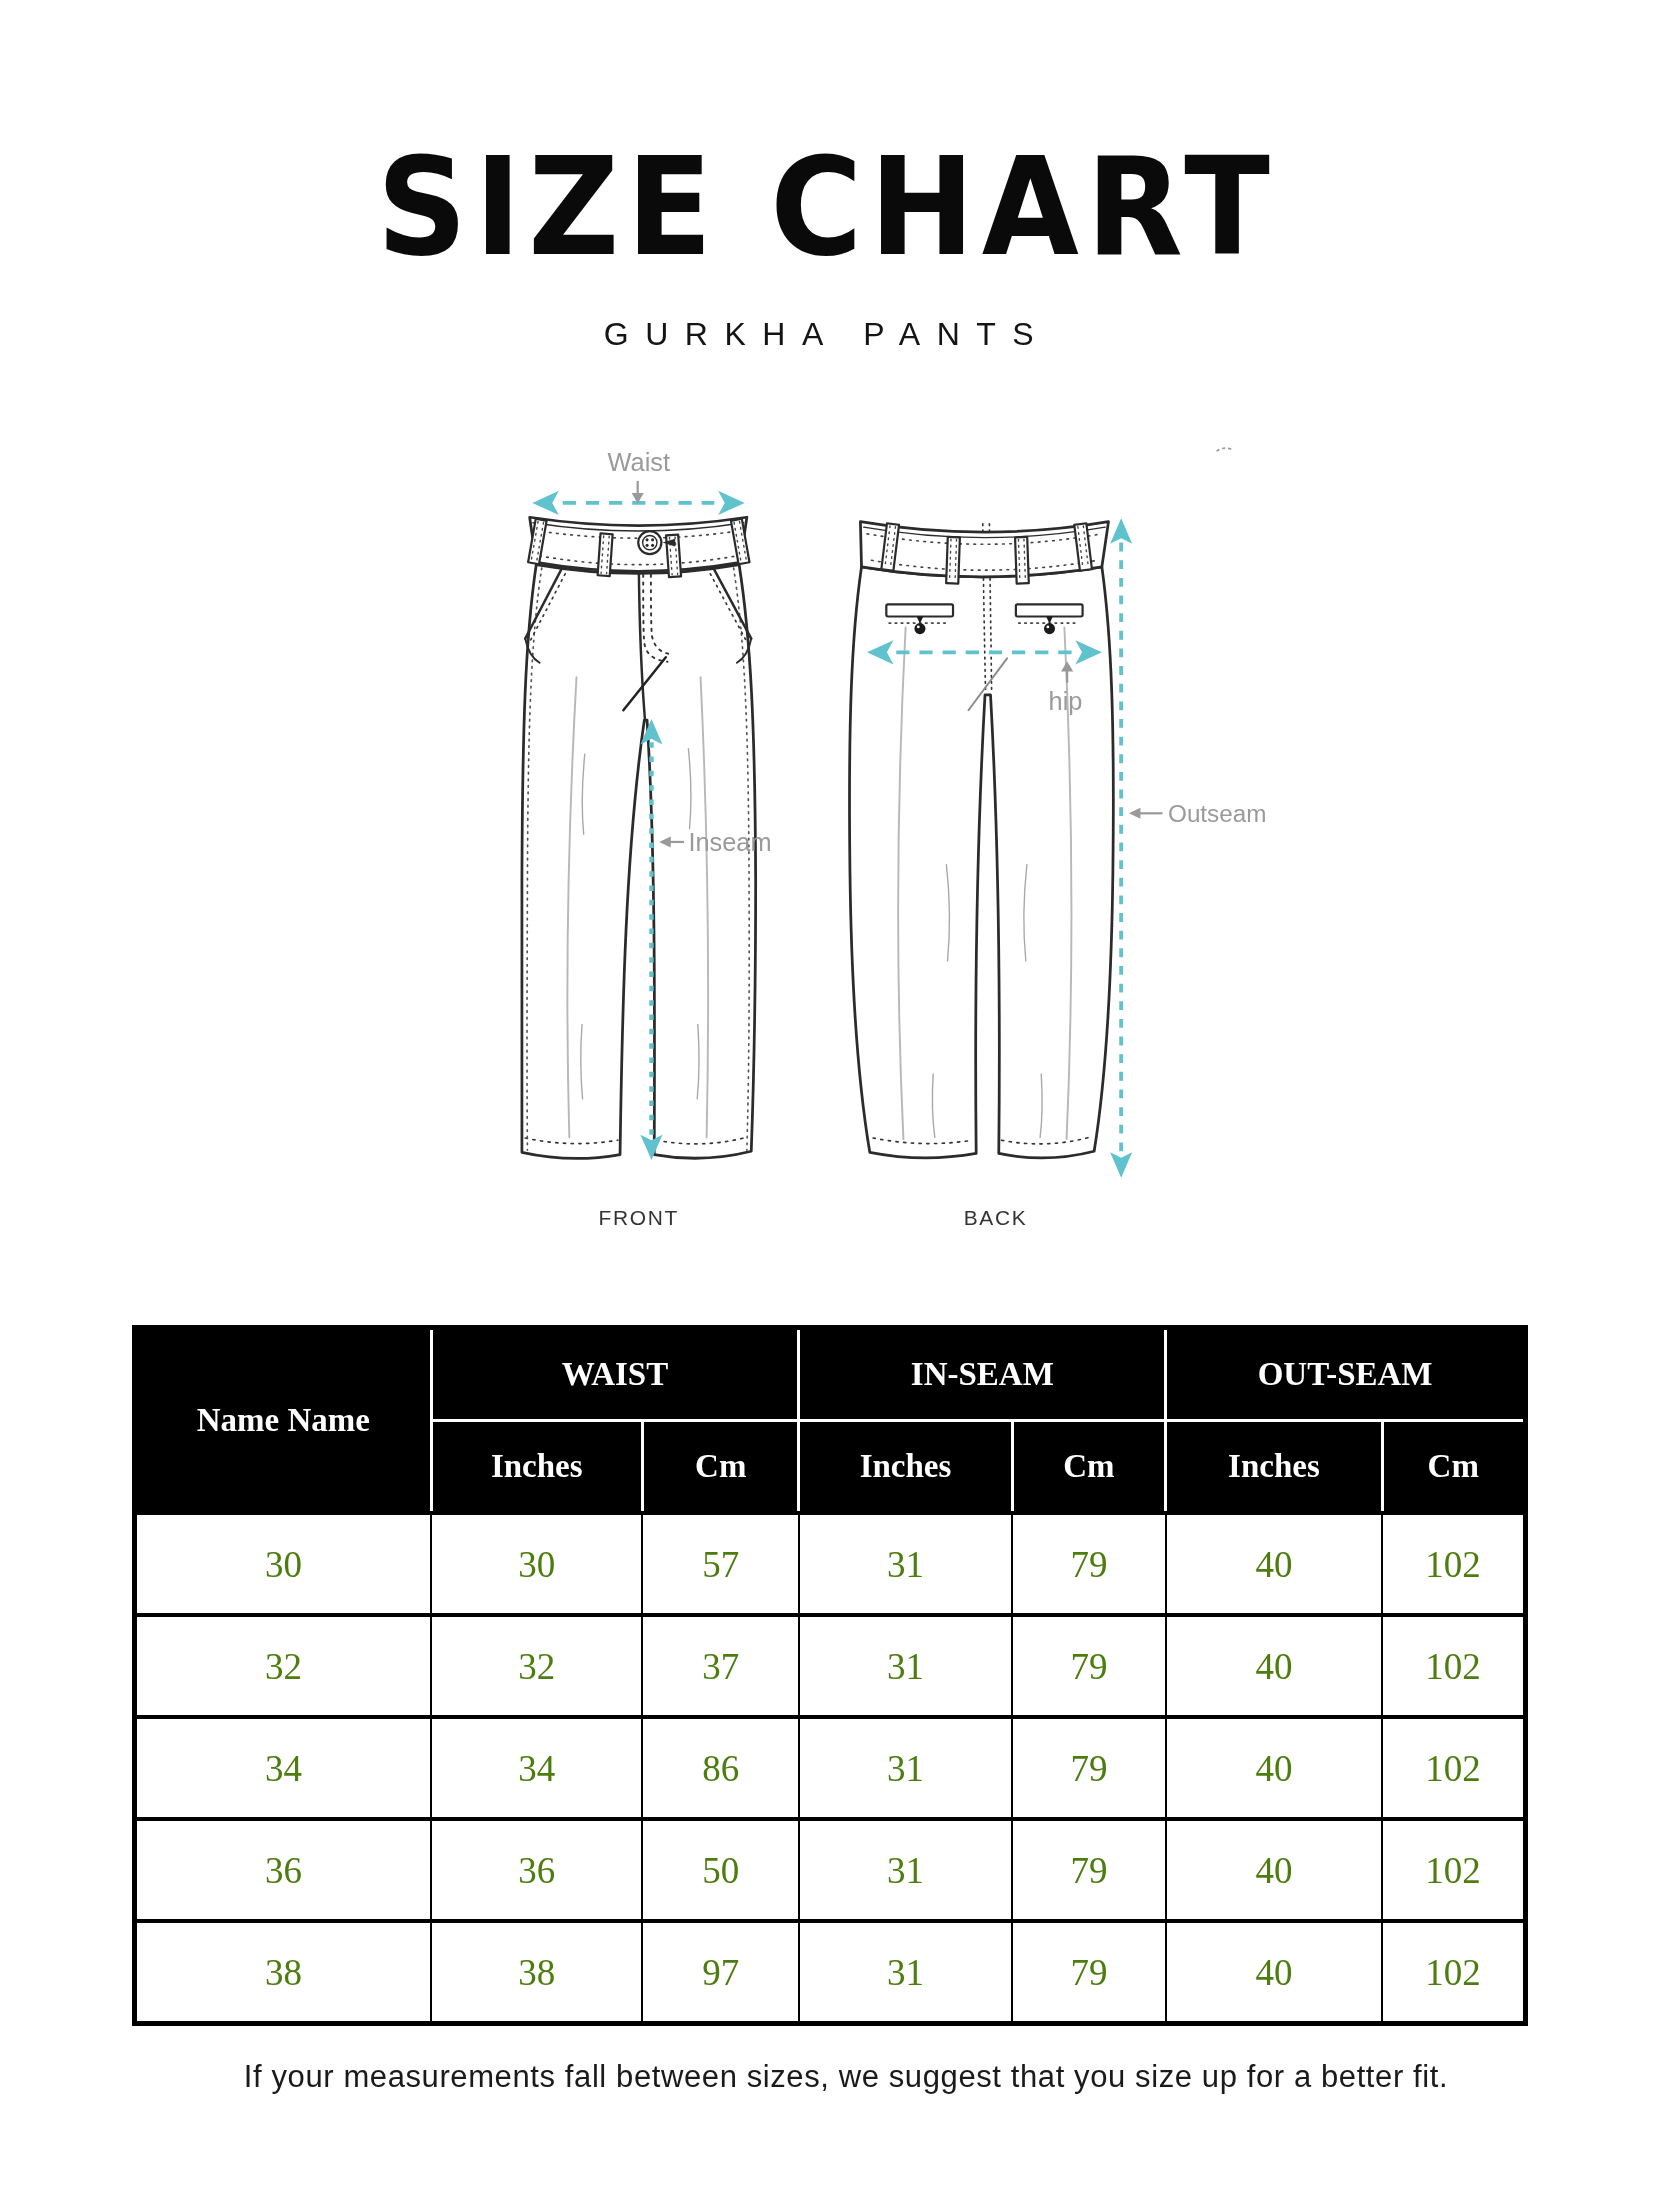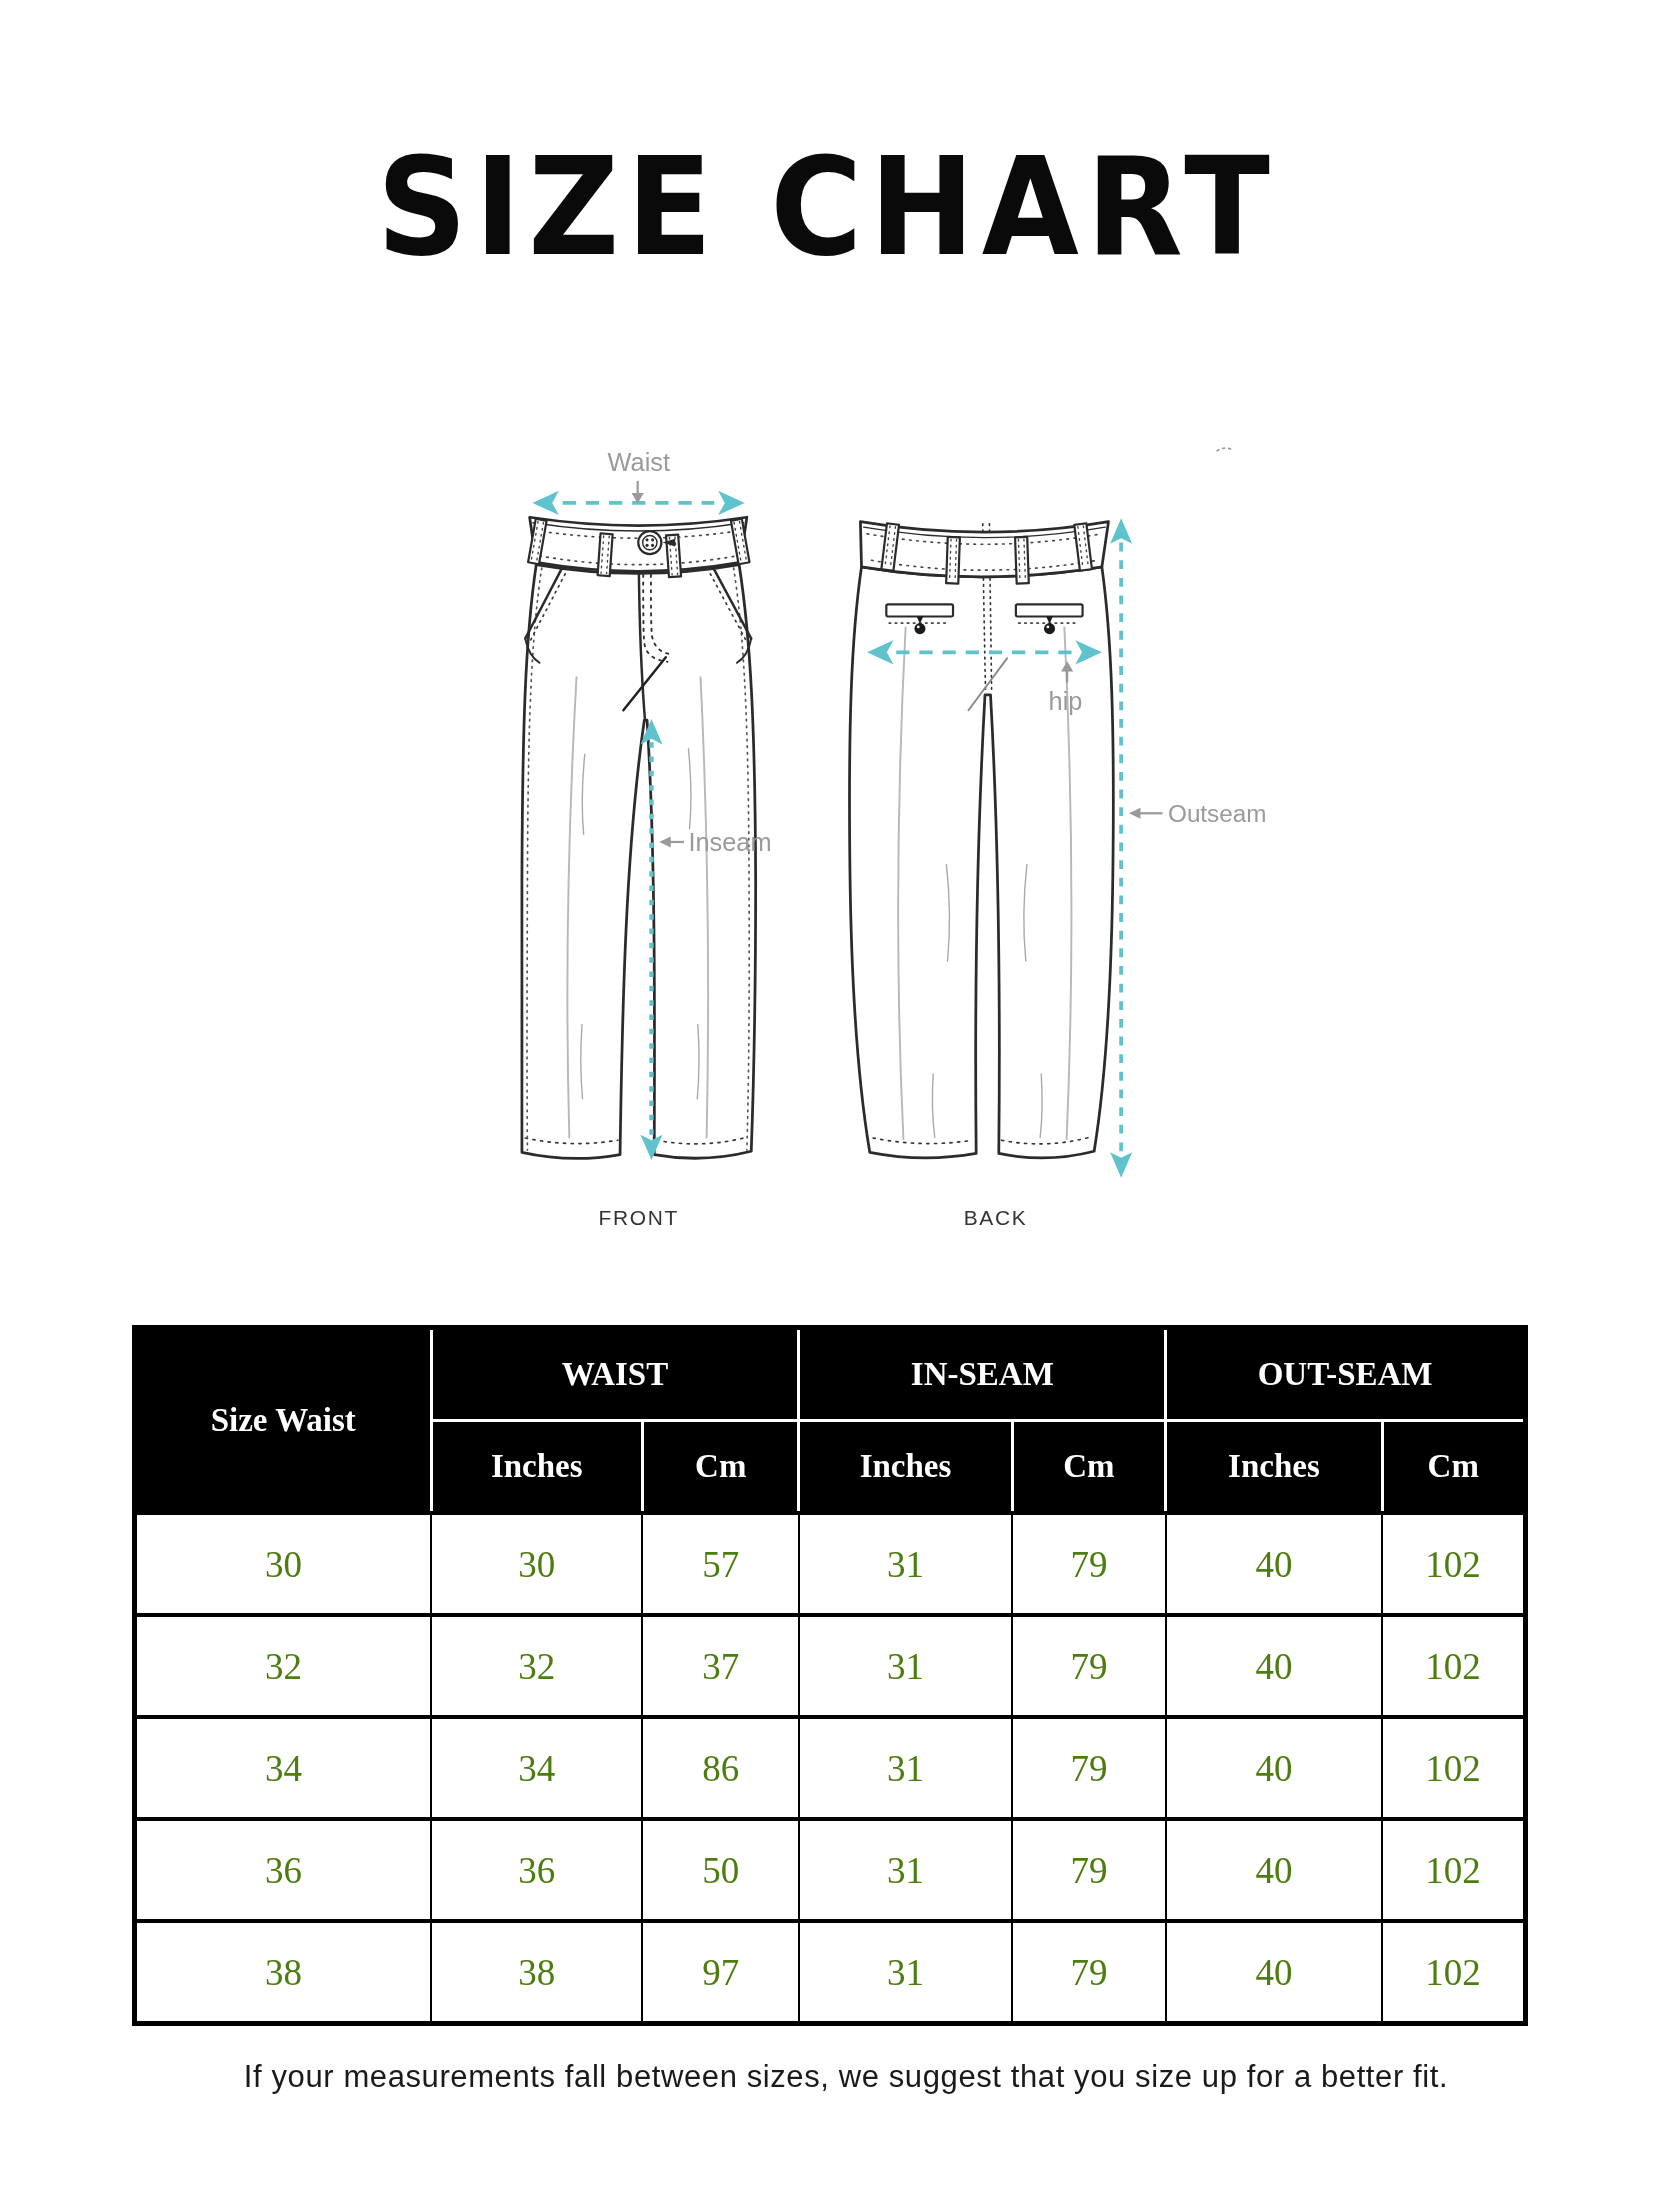--- a/index.html
+++ b/index.html
@@ -25,20 +25,21 @@
   #footer-note{position:absolute;top:2019px;left:0;width:100%;text-align:center;
       font-size:31px;line-height:51px;color:#1a1a1a;letter-spacing:0.6px;padding-left:19px;}
   #footer-note p{margin:0;}
 </style>
 </head>
 <body>
 
 <div id="canvas">
 
   <h1 id="page-title">SIZE CHART</h1>
+  <div id="page-subtitle">GURKHA PANTS</div>
 
   <svg id="pants-diagram" viewBox="0 0 1560 1440" xmlns="http://www.w3.org/2000/svg">
 
     <path d="M1356,20 q12,-9 28,-3" stroke="#9a9a9a" stroke-width="3" fill="none" stroke-dasharray="6 5"></path>
 
     <g stroke-linejoin="round" stroke-linecap="round">
 
       <path d="M122,226 C102,360 97,520 96,800 C95,1060 95,1180 96,1292
            Q185,1312 274,1296 C278,1030 284,745 318,508 L323,508
            C338,745 337,1030 336,1296 Q424,1312 512,1290
@@ -237,21 +238,21 @@
       <col style="width:21.32%">
         <col style="width:15.20%">
         <col style="width:11.25%">
       <col style="width:15.32%">
         <col style="width:11.05%">
         <col style="width:15.55%">
       <col style="width:10.31%">
     </colgroup>
     <thead>
       <tr>
-        <th rowspan="2">Size Waist</th>
+        <th rowspan="2">Name Name</th>
         <th colspan="2">WAIST</th>
         <th colspan="2">IN-SEAM</th>
         <th colspan="2">OUT-SEAM</th>
       </tr>
       <tr>
         <th>Inches</th>
         <th>Cm</th>
         <th>Inches</th>
         <th>Cm</th>
         <th>Inches</th>

